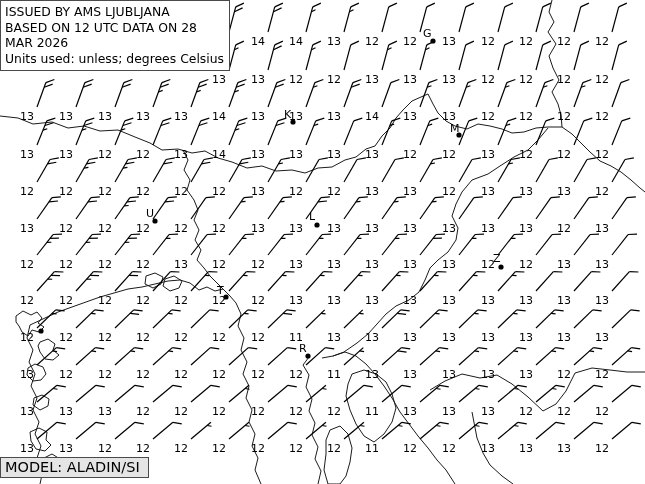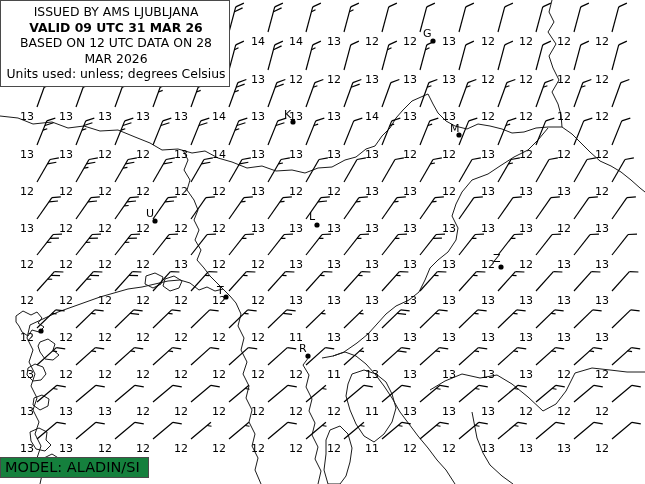--- a/index.html
+++ b/index.html
@@ -6,23 +6,23 @@
   #stage{position:relative;width:645px;height:484px;background:#fff;overflow:hidden;
          font-family:"DejaVu Sans","Liberation Sans",sans-serif;}
   #map-svg{position:absolute;left:0;top:0;}
   #map-svg path{fill:none;stroke:#1b1b1b;stroke-width:1;}
   #map-svg text{fill:#000;font-family:"DejaVu Sans","Liberation Sans",sans-serif;}
   #map-svg text.temp{font-size:11px;}
   #map-svg text.stletter{font-size:11px;}
   #map-svg g.barb line{stroke:#000;stroke-width:1.2;}
   .infobox{position:absolute;left:0;top:0;width:222px;background:#fff;
            border:1px solid #4a4a4a;padding:3px 2px 4px 4px;
-           font-size:12.4px;line-height:15.55px;color:#000;text-align:center;}
+           font-size:12.4px;line-height:15.55px;color:#000;}
   .infobox .b{font-weight:bold;}
-  .modelbox{position:absolute;left:0;top:457px;background:#15803d;border:1px solid #4a4a4a;
+  .modelbox{position:absolute;left:0;top:457px;background:#e5e5e5;border:1px solid #4a4a4a;
             padding:1px 8px 2px 4px;font-size:14.5px;color:#000;}
 </style>
 </head>
 <body>
 
 <div id="stage">
 
   <svg id="map-svg" width="645" height="484" viewBox="0 0 645 484">
       <path d="M0,116 L18,118 L33,124 L52,122 L68,128 L84,126 L100,131 L118,130 L135,137 L150,143 L162,150 L178,149 L192,153 L205,151 L218,158 L232,162 L247,168 L262,166 L276,171 L292,170 L305,173 L318,168 L332,167 L345,160 L356,157 L366,149 L375,146 L382,136 L390,128 L396,118 L403,110 L412,101 L421,97 L428,94 L433,104 L438,113 L446,121 L455,126 L467,129 L478,124 L490,126 L502,129 L512,133 L524,132 L536,128 L548,127 L562,127"></path>
       <path d="M552,0 L549,12 L554,22 L548,32 L556,44 L549,56 L553,68 L559,80 L552,92 L558,104 L561,115 L562,127"></path>
@@ -1093,21 +1093,20 @@
       <text x="493" y="262" class="stletter">Z</text>
       <circle cx="226" cy="297" r="2.6" fill="#000"></circle>
       <text x="217" y="294" class="stletter">T</text>
       <circle cx="308" cy="356" r="2.6" fill="#000"></circle>
       <text x="299" y="352" class="stletter">R</text>
       <circle cx="41" cy="331" r="2.6" fill="#000"></circle>
     </svg>
 
   <div class="infobox">
     <div>ISSUED BY AMS LJUBLJANA</div>
-    <div class="b">VALID 09 UTC 31 MAR 26</div>
     <div>BASED ON 12 UTC DATA ON 28 MAR 2026</div>
     <div>Units used: unless; degrees Celsius</div>
   </div>
 
   <div class="modelbox">
     <span>MODEL: ALADIN/SI</span>
   </div>
 
 </div>
 

